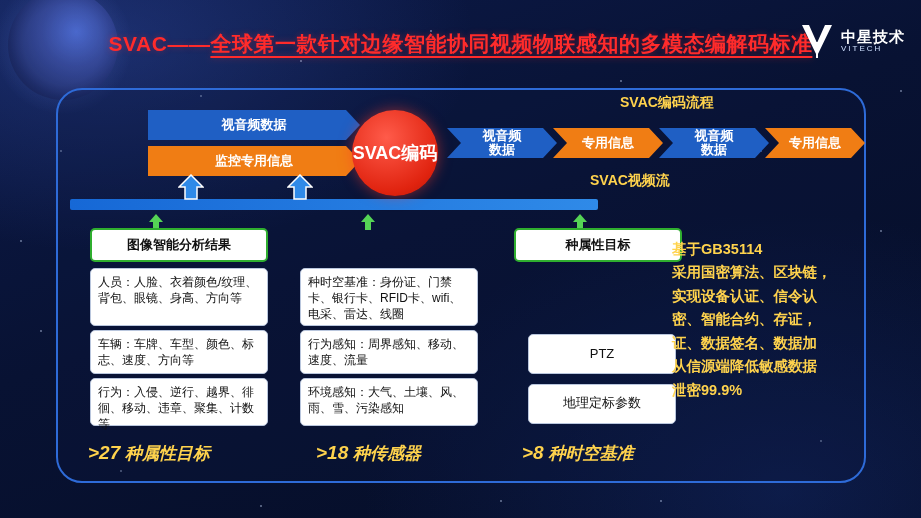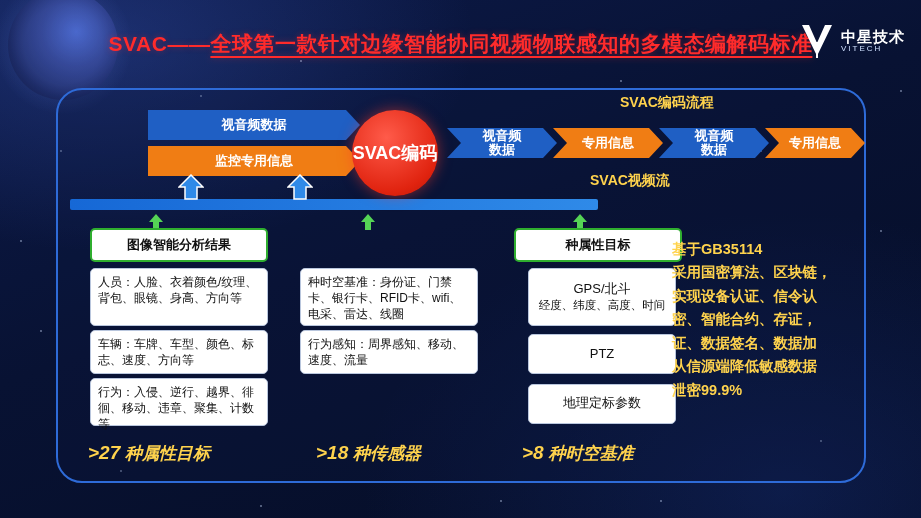--- a/index.html
+++ b/index.html
@@ -271,32 +271,31 @@
     <span>种属性目标</span>
   </div>
 
 
   <div class="wbox" style="left:300px; top:268px; width:178px; height:58px;">
     <b>种时空基准：</b><span>身份证、门禁卡、银行卡、RFID卡、wifi、电采、雷达、线圈</span>
   </div>
   <div class="wbox" style="left:300px; top:330px; width:178px; height:44px;">
     <b>行为感知：</b><span>周界感知、移动、速度、流量</span>
   </div>
+  <div class="wbox" style="left:300px; top:378px; width:178px; height:48px;">
+    <b>环境感知：</b><span>大气、土壤、风、雨、雪、污染感知</span>
+  </div>
 
   <div class="cap" style="left:316px; top:442px;">
     <span class="num">&gt;18</span>
     <span>种传感器</span>
   </div>
 
   <div class="gbox" style="left:514px; top:228px; width:168px;">种属性目标</div>
 
-  <div class="wbox center" style="left:528px; top:268px; width:148px; height:58px;">
-    <div style="font-size:13px;">GPS/北斗</div>
-    <div style="font-size:11.5px;">经度、纬度、高度、时间</div>
-  </div>
   <div class="wbox center" style="left:528px; top:334px; width:148px; height:40px;">
     <div style="font-size:13px;">PTZ</div>
   </div>
   <div class="wbox center" style="left:528px; top:384px; width:148px; height:40px;">
     <div style="font-size:13px;font-family:Liberation Mono, monospace;">地理定标参数</div>
   </div>
 
   <div class="cap" style="left:522px; top:442px;">
     <span class="num">&gt;8</span>
     <span>种时空基准</span>

